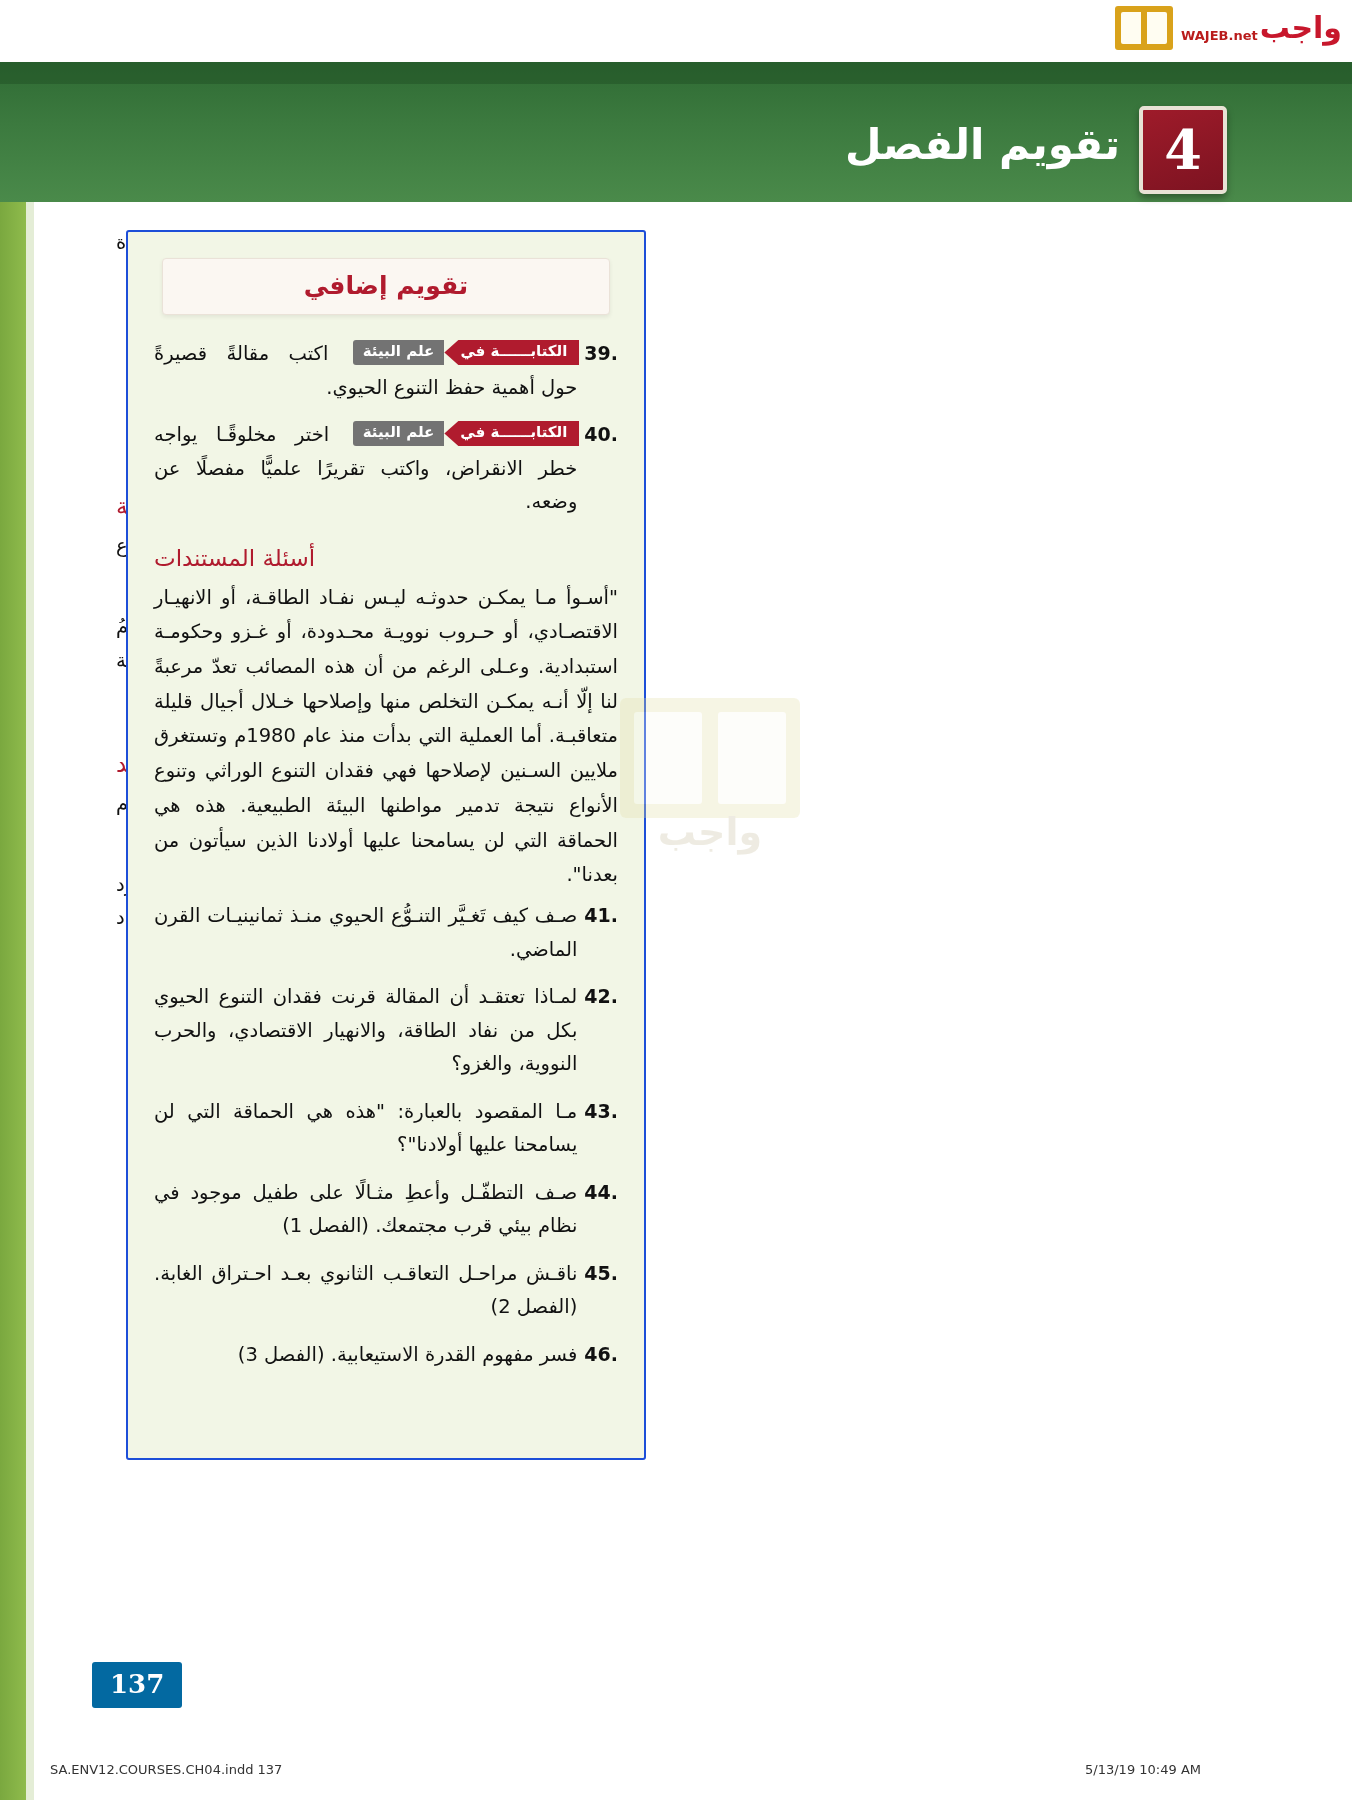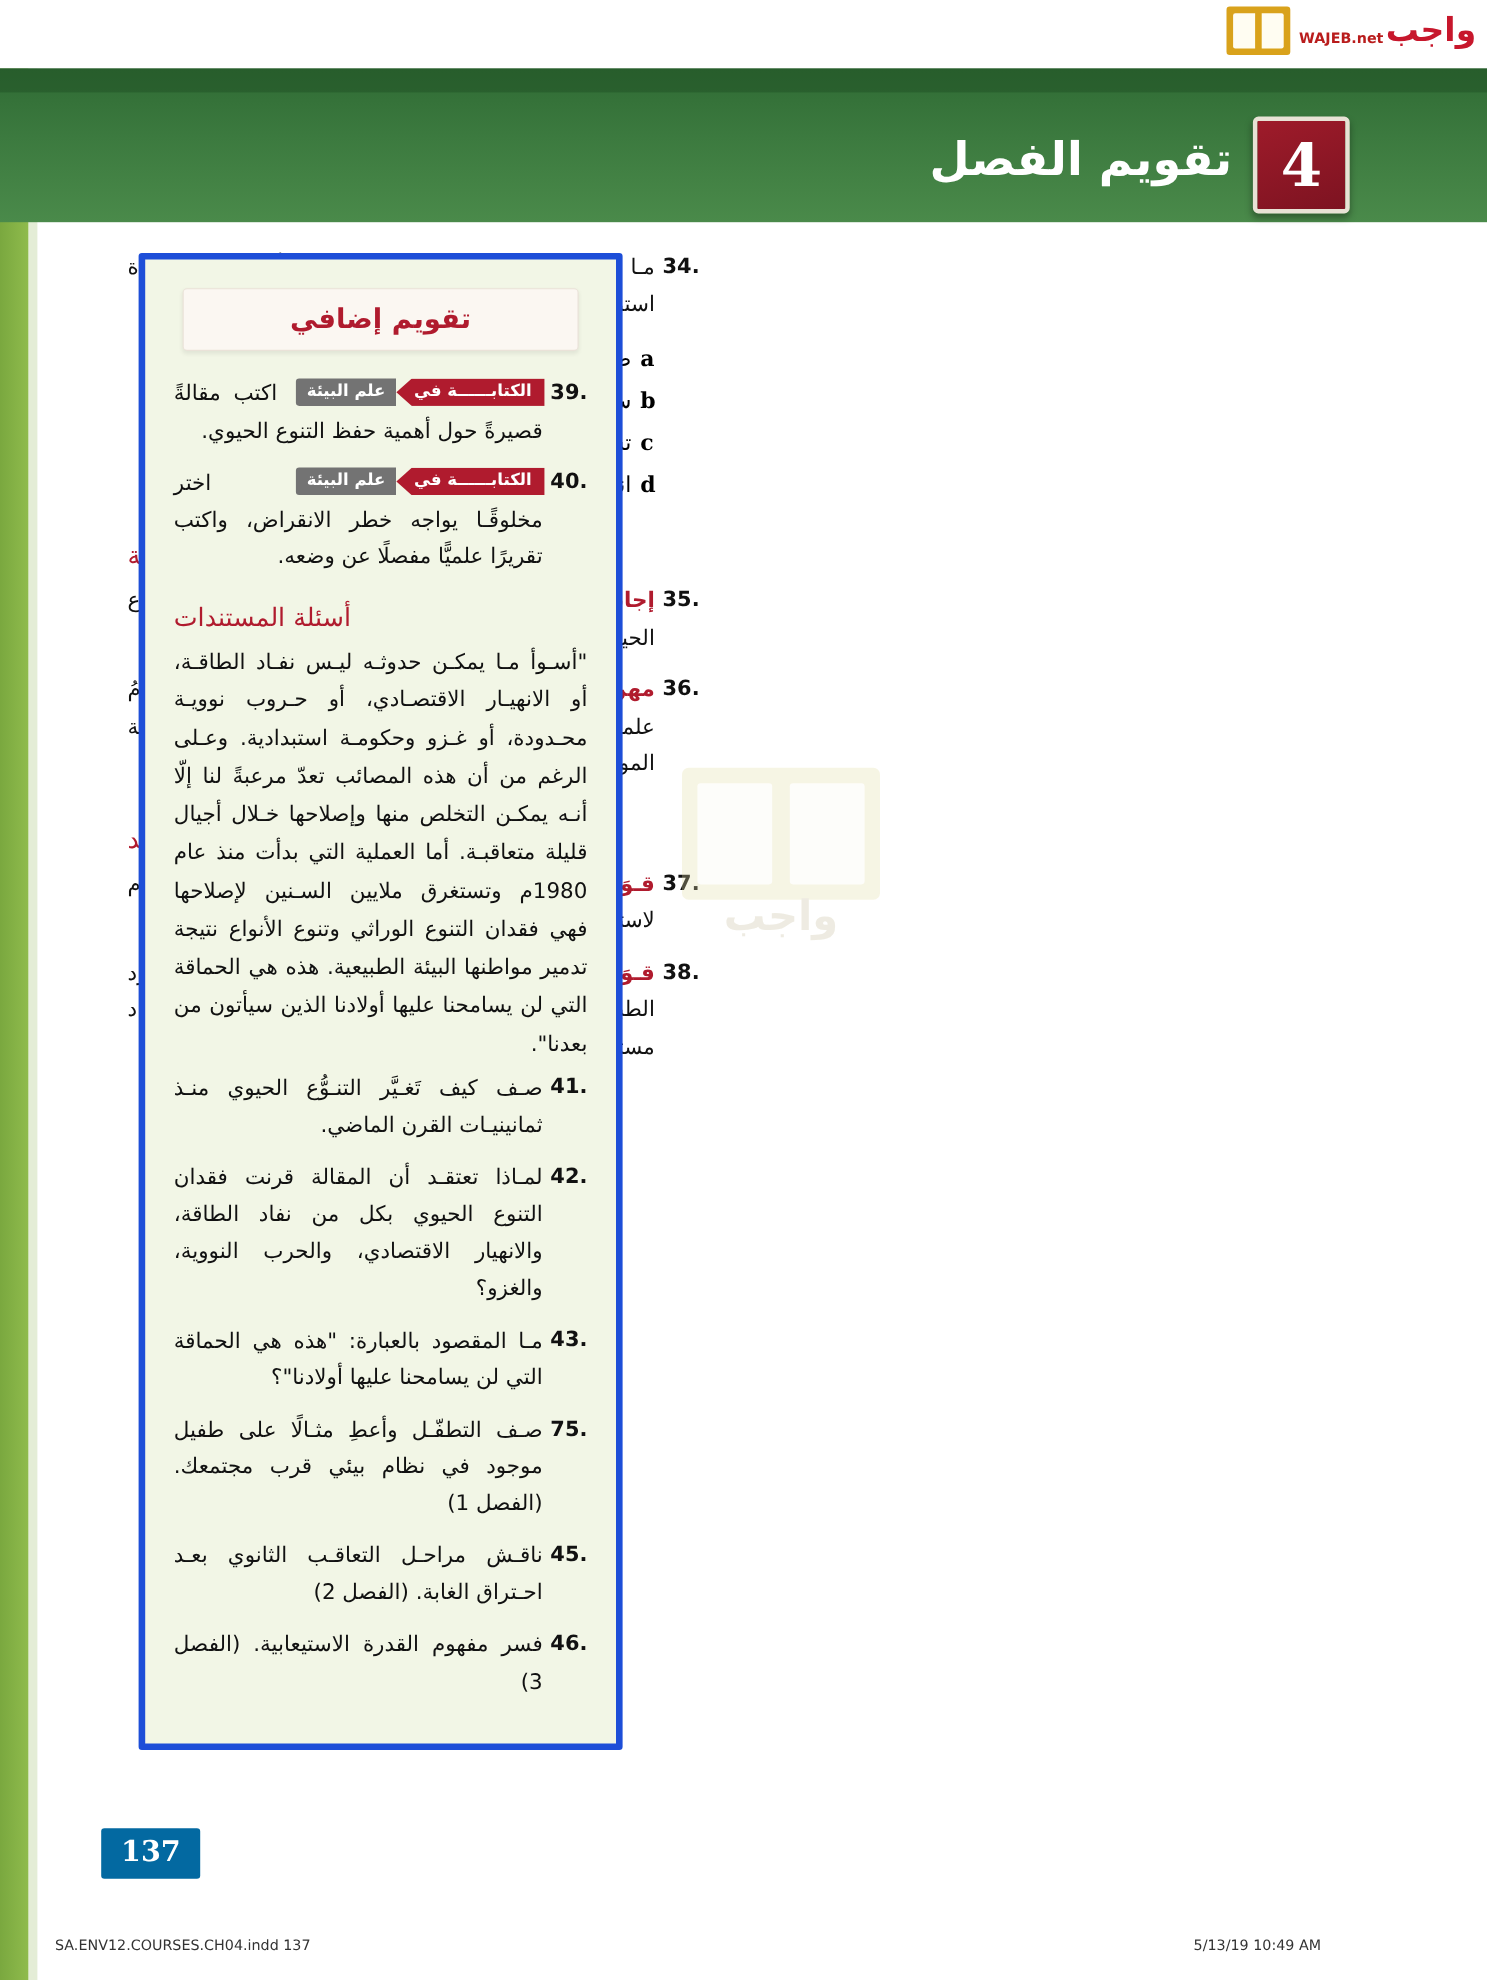--- a/index.html
+++ b/index.html
@@ -101,23 +101,23 @@
   }
   .col-right {
     position: absolute; top: 14px; right: 716px;
     width: 520px;
     direction: rtl; text-align: justify;
   }
 
   
   .sidebox {
     position: absolute; top: 18px; left: 92px;
-    width: 440px; min-height: 1230px;
+    width: 520px; min-height: 1230px;
     background: #f2f6e6;
-    border: 6px solid #1d4ed8;
+    border: 2px solid #1d4ed8;
     border-radius: 3px;
     direction: rtl;
     padding: 22px 26px 26px 26px;
   }
   .sidebox-title {
     background: #fbf7f2;
     border: 1px solid #eae2d8;
     border-radius: 4px;
     text-align: center;
     color: #b01b2e;
@@ -375,21 +375,21 @@
         <div class="q-num">42.</div>
         <div class="q-body">لمـاذا تعتقـد أن المقالة قرنت فقدان التنوع الحيوي بكل من نفاد الطاقة، والانهيار الاقتصادي، والحرب النووية، والغزو؟</div>
       </div>
       <div class="q">
         <div class="q-num">43.</div>
         <div class="q-body">مـا المقصود بالعبارة: "هذه هي الحماقة التي لن يسامحنا عليها أولادنا"؟</div>
       </div>
 
 
       <div class="q">
-        <div class="q-num">75.</div>
+        <div class="q-num">44.</div>
         <div class="q-body">صـف التطفّـل وأعطِ مثـالًا على طفيل موجود في نظام بيئي قرب مجتمعك. (الفصل 1)</div>
       </div>
       <div class="q">
         <div class="q-num">45.</div>
         <div class="q-body">ناقـش مراحـل التعاقـب الثانوي بعـد احـتراق الغابة. (الفصل 2)</div>
       </div>
       <div class="q">
         <div class="q-num">46.</div>
         <div class="q-body">فسر مفهوم القدرة الاستيعابية. (الفصل 3)</div>
       </div>

